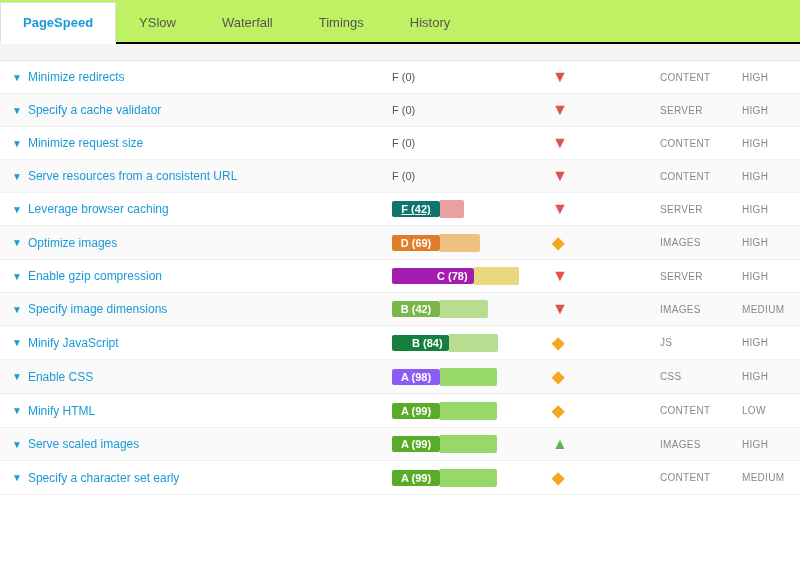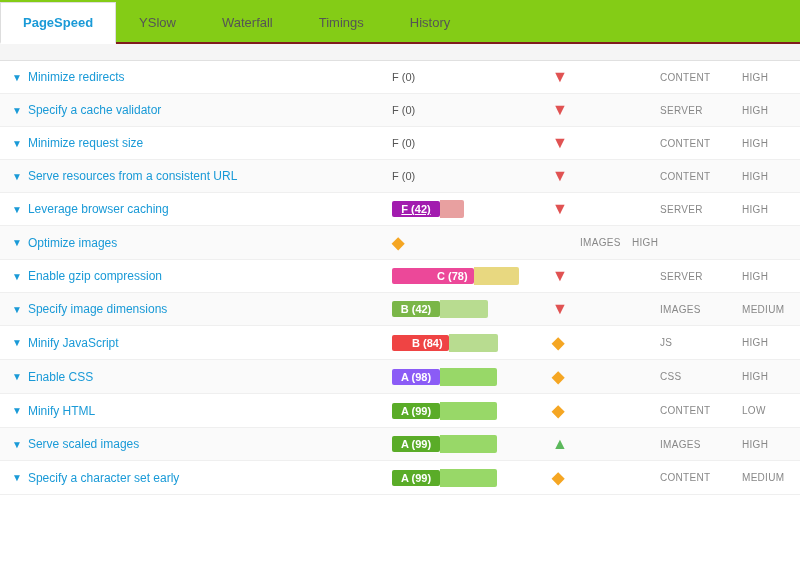--- a/index.html
+++ b/index.html
@@ -1,21 +1,21 @@
 <!DOCTYPE html>
 <html><head>
   <meta charset="utf-8">
   <style>
     * { box-sizing: border-box; margin: 0; padding: 0; }
     body { font-family: Arial, sans-serif; font-size: 12px; background: #fff; color: #333; width: 800px; }
 
     .tabs {
       display: flex;
-      border-bottom: 2px solid #7f1d1d;
-      background: #84cc16;
+      border-bottom: 2px solid #000000;
+      background: #bef264;
     }
     .tab {
       padding: 12px 22px;
       cursor: pointer;
       font-size: 13px;
       color: #555;
       border: 1px solid transparent;
       border-bottom: none;
       background: transparent;
       position: relative;
@@ -204,49 +204,55 @@
         <div class="type-cell">CONTENT</div>
         <div class="priority-cell">HIGH</div>
       </div>
       <div class="row">
         <div class="row-name">
           <span class="chevron">▼</span>
           <span>Leverage browser caching</span>
         </div>
         <div class="grade-cell">
       <div class="grade-bar-container">
-        <span class="grade-label" style="background:#a21caf;text-decoration:underline;">F (42)</span>
+        <span class="grade-label" style="background:#0f766e;text-decoration:underline;">F (42)</span>
         <div class="grade-bar" style="width:24px;background:#e8a0a0;"></div>
       </div>
         </div>
         <div class="icon-cell">
           <span class="arrow-icon arrow-down">▼</span>
         </div>
         <div class="type-cell">SERVER</div>
         <div class="priority-cell">HIGH</div>
       </div>
       <div class="row">
         <div class="row-name">
           <span class="chevron">▼</span>
           <span>Optimize images</span>
         </div>
+        <div class="grade-cell">
+      <div class="grade-bar-container">
+        <span class="grade-label" style="background:#e07d2a;">D (69)</span>
+        <div class="grade-bar" style="width:40px;background:#f0c080;"></div>
+      </div>
+        </div>
         <div class="icon-cell">
           <span class="arrow-icon arrow-diamond">◆</span>
         </div>
         <div class="type-cell">IMAGES</div>
         <div class="priority-cell">HIGH</div>
       </div>
       <div class="row">
         <div class="row-name">
           <span class="chevron">▼</span>
           <span>Enable gzip compression</span>
         </div>
         <div class="grade-cell">
       <div class="grade-bar-container">
-        <span class="grade-label" style="background:#ec4899;padding-left:45px;">C (78)</span>
+        <span class="grade-label" style="background:#a21caf;padding-left:45px;">C (78)</span>
         <div class="grade-bar" style="width:45px;background:#e8d880;"></div>
       </div>
         </div>
         <div class="icon-cell">
           <span class="arrow-icon arrow-down">▼</span>
         </div>
         <div class="type-cell">SERVER</div>
         <div class="priority-cell">HIGH</div>
       </div>
       <div class="row">
@@ -266,21 +272,21 @@
         <div class="type-cell">IMAGES</div>
         <div class="priority-cell">MEDIUM</div>
       </div>
       <div class="row">
         <div class="row-name">
           <span class="chevron">▼</span>
           <span>Minify JavaScript</span>
         </div>
         <div class="grade-cell">
       <div class="grade-bar-container">
-        <span class="grade-label" style="background:#ef4444;padding-left:20px;">B (84)</span>
+        <span class="grade-label" style="background:#15803d;padding-left:20px;">B (84)</span>
         <div class="grade-bar" style="width:49px;background:#b8dc90;"></div>
       </div>
         </div>
         <div class="icon-cell">
           <span class="arrow-icon arrow-diamond">◆</span>
         </div>
         <div class="type-cell">JS</div>
         <div class="priority-cell">HIGH</div>
       </div>
       <div class="row">

